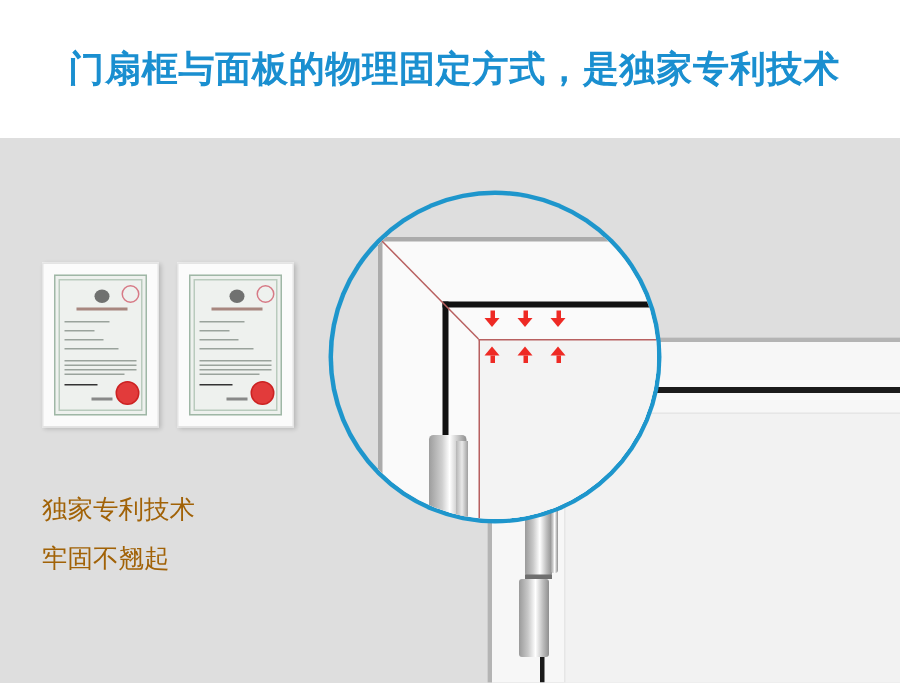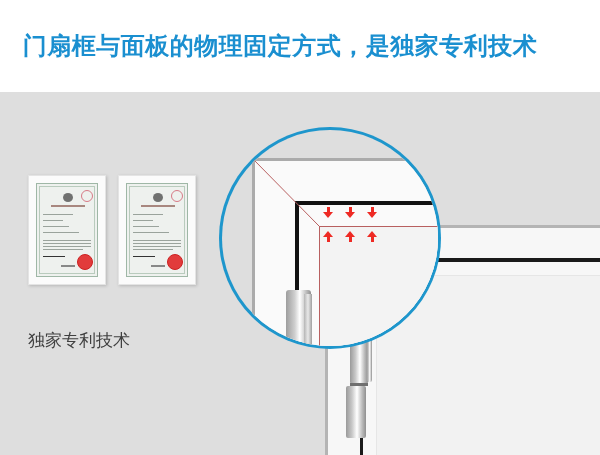--- a/index.html
+++ b/index.html
@@ -1,34 +1,34 @@
 <!DOCTYPE html>
 <html><head>
 <meta charset="utf-8">
 <style>
   html,body{margin:0;padding:0;}
   body{width:600px;height:455px;overflow:hidden;background:#dedede;font-family:"DejaVu Sans","Liberation Sans",sans-serif;position:relative;}
   .header{position:absolute;left:0;top:0;width:600px;height:92px;background:#ffffff;}
-  .title{position:absolute;left:0;top:31px;width:560px;text-align:center;font-size:24px;font-weight:bold;color:#1a8fd0;letter-spacing:0.5px;line-height:30px;}
+  .title{position:absolute;left:0;top:31px;width:560px;text-align:right;font-size:24px;font-weight:bold;color:#1a8fd0;letter-spacing:0.5px;line-height:30px;}
   .stage{position:absolute;left:0;top:92px;width:600px;height:363px;background:#dedede;}
 
   
   .cert{position:absolute;width:78px;height:110px;background:#fbfbfb;box-shadow:1px 1px 3px rgba(0,0,0,0.18), inset 0 0 0 1px #e4e4e4;}
   .cert .paper{position:absolute;left:8px;top:8px;right:8px;bottom:8px;background:#eef1ee;border:1px solid #9fb7a6;}
   .cert .paper:before{content:"";position:absolute;left:2px;top:2px;right:2px;bottom:2px;border:1px solid #b9cbbd;}
   .cert .logo{position:absolute;left:26px;top:9px;width:10px;height:9px;border-radius:50%;background:#3a3a3a;opacity:0.7;}
   .cert .stamp-top{position:absolute;right:4px;top:6px;width:10px;height:10px;border-radius:50%;border:1px solid #d77a86;}
   .cert .heading{position:absolute;left:14px;top:21px;width:34px;height:2px;background:#8a5a50;opacity:0.7;}
   .cert .line{position:absolute;left:6px;height:1px;background:#9aa39c;}
   .cert .seal{position:absolute;right:4px;bottom:6px;width:14px;height:14px;border-radius:50%;background:#e23b3b;border:1px solid #c22;}
   .cert .sign{position:absolute;left:24px;bottom:9px;width:14px;height:5px;border-bottom:2px solid #444;opacity:0.6;}
 
   
   .features{position:absolute;left:28px;top:330px;}
-  .feature{font-size:17px;color:#404040;line-height:20px;height:20px;margin-bottom:13px;white-space:nowrap;}
+  .feature{font-size:17px;color:#a16207;line-height:20px;height:20px;margin-bottom:13px;white-space:nowrap;}
 
   
   .door-outer{position:absolute;left:325px;top:225px;width:280px;height:240px;background:#f7f7f7;border-left:3px solid #b4b4b4;border-top:3px solid #b4b4b4;}
   .gasket-h{position:absolute;left:350px;top:258px;width:260px;height:4px;background:#1a1a1a;}
   .gasket-v{position:absolute;left:360px;top:330px;width:3px;height:125px;background:#1a1a1a;}
   .door-panel{position:absolute;left:376px;top:275px;width:230px;height:190px;background:#f2f2f2;border-left:1px solid #e6e6e6;border-top:1px solid #e6e6e6;}
   .hinge{position:absolute;background:linear-gradient(90deg,#9a9a9a 0%,#c8c8c8 30%,#ffffff 55%,#bdbdbd 80%,#8f8f8f 100%);border-radius:2px;}
   .hinge-seam{position:absolute;background:#6f6f6f;}
 
   
@@ -88,20 +88,21 @@
     <div class="line" style="top:62px;width:48px;"></div>
     <div class="line" style="top:65px;width:40px;"></div>
     <div class="line" style="top:72px;width:22px;background:#333;"></div>
     <div class="sign"></div>
     <div class="seal"></div>
   </div>
 </div>
 
 <div class="features">
   <div class="feature">独家专利技术</div>
+  <div class="feature">牢固不翘起</div>
 </div>
 
 <div class="door-outer"></div>
 <div class="gasket-h"></div>
 <div class="door-panel"></div>
 <div class="gasket-v"></div>
 
 <div class="hinge" style="left:350px;top:332px;width:18px;height:52px;"></div>
 <div class="hinge" style="left:367px;top:335px;width:5px;height:47px;"></div>
 <div class="hinge-seam" style="left:350px;top:383px;width:18px;height:3px;"></div>

